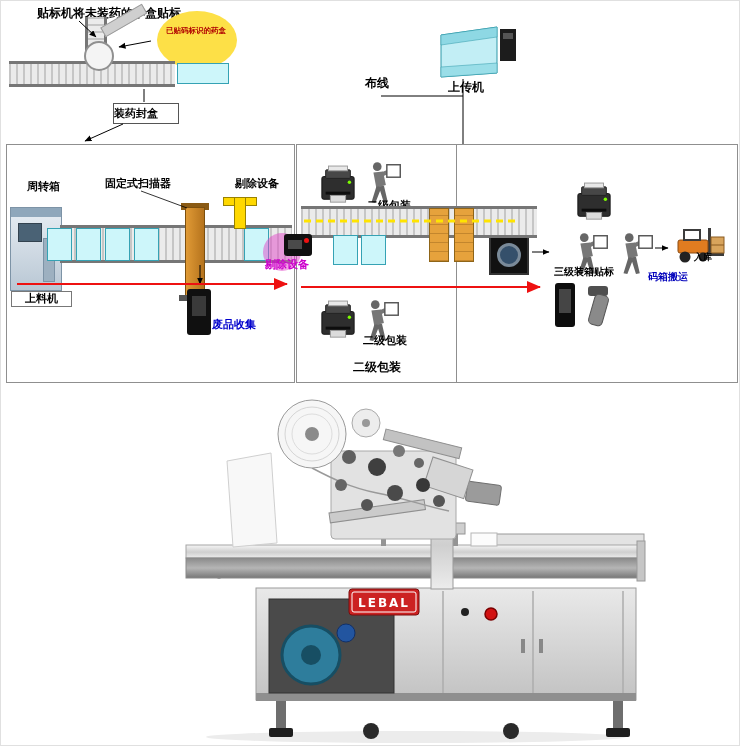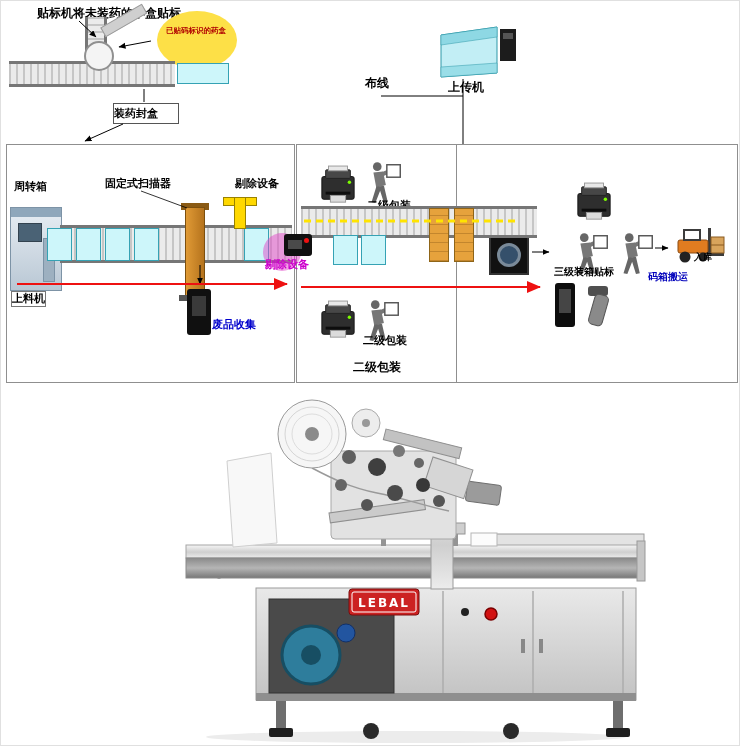--- a/index.html
+++ b/index.html
@@ -82,27 +82,27 @@
   <svg class="abs" style="left:436px;top:24px;" width="84" height="56" viewBox="0 0 84 56">
     <polygon points="4,10 60,2 60,48 4,52" fill="#c2eef5" stroke="#2e98a8"></polygon>
     <polygon points="4,10 60,2 60,12 4,20" fill="#8ed8e4" stroke="#2e98a8" stroke-width="0.5"></polygon>
     <polygon points="4,42 60,38 60,48 4,52" fill="#9adee8" stroke="#2e98a8" stroke-width="0.5"></polygon>
     <rect x="63" y="4" width="16" height="32" fill="#1c1c1c"></rect>
     <rect x="66" y="8" width="10" height="6" fill="#555"></rect>
   </svg>
   <div class="lbl" style="left:447px;top:80px;font-size:12px;">上传机</div>
 
   <div class="panel" style="left:5px;top:143px;width:287px;height:237px;">
-    <div class="lbl" style="left:7px;top:36px;">周转箱</div>
+    <div class="lbl" style="left:20px;top:36px;">周转箱</div>
     <div class="feeder" style="left:3px;top:62px;width:52px;height:84px;">
       <div class="ftop"></div>
       <div class="fwin"></div>
       <div class="fcol"></div>
     </div>
-    <div class="lbl" style="left:4px;top:146px;background:#fff;border:1px solid #777;padding:1px 0;">上料机</div>
+    <div class="lbl" style="left:4px;top:146px;background:#fff;border:1px solid #777;padding:1px 13px;">上料机</div>
 
     <div class="abs hatch" style="left:53px;top:80px;width:232px;height:38px;"></div>
     <div class="abs cyanbox z5" style="left:40px;top:83px;width:25px;height:33px;"></div>
     <div class="abs cyanbox z5" style="left:69px;top:83px;width:25px;height:33px;"></div>
     <div class="abs cyanbox z5" style="left:98px;top:83px;width:25px;height:33px;"></div>
     <div class="abs cyanbox z5" style="left:127px;top:83px;width:25px;height:33px;"></div>
     <div class="abs cyanbox z5" style="left:237px;top:83px;width:25px;height:33px;"></div>
 
     <div class="lbl" style="left:98px;top:33px;">固定式扫描器</div>
     <div class="abs z6" style="left:174px;top:58px;width:28px;height:7px;background:#8a5a14;"></div>

